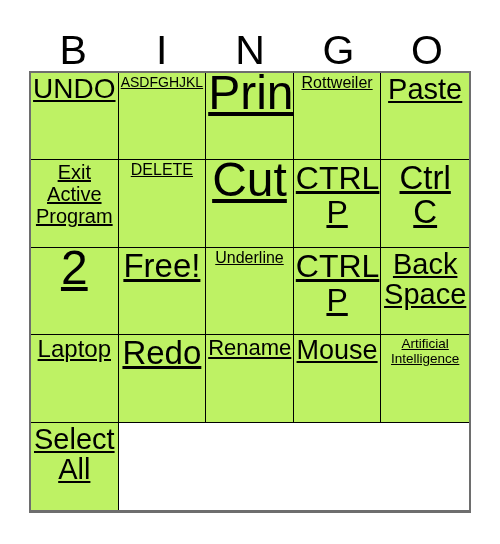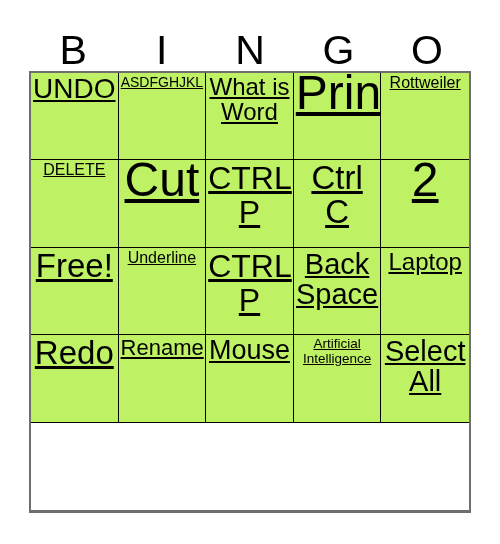--- a/index.html
+++ b/index.html
@@ -108,28 +108,32 @@
   </div>
 
   <div id="bingo-grid">
       <div class="bingo-cell">
         <span class="cell-text sz-lg" style="font-size: 28px; line-height: 30px;">UNDO</span>
       </div>
       <div class="bingo-cell">
         <span class="cell-text sz-xs" style="font-size: 14px; line-height: 16px;">ASDFGHJKL</span>
       </div>
       <div class="bingo-cell">
-        <span class="cell-text sz-md">What is
-Word</span>
-      </div>
-      <div class="bingo-cell">
         <span class="cell-text sz-xxl">Print</span>
       </div>
       <div class="bingo-cell">
         <span class="cell-text sz-xs">Rottweiler</span>
+      </div>
+      <div class="bingo-cell">
+        <span class="cell-text sz-lg">Paste</span>
+      </div>
+      <div class="bingo-cell">
+        <span class="cell-text sz-sm">Exit
+Active
+Program</span>
       </div>
       <div class="bingo-cell">
         <span class="cell-text sz-xs">DELETE</span>
       </div>
       <div class="bingo-cell">
         <span class="cell-text sz-xxl">Cut</span>
       </div>
       <div class="bingo-cell">
         <span class="cell-text sz-xl" style="font-size: 32px; line-height: 34px;">CTRL
 P</span>

